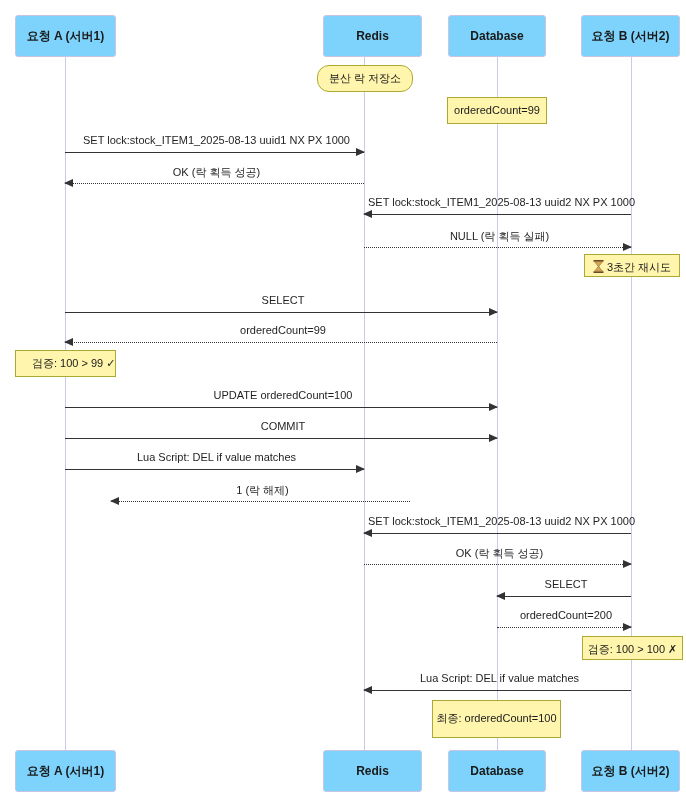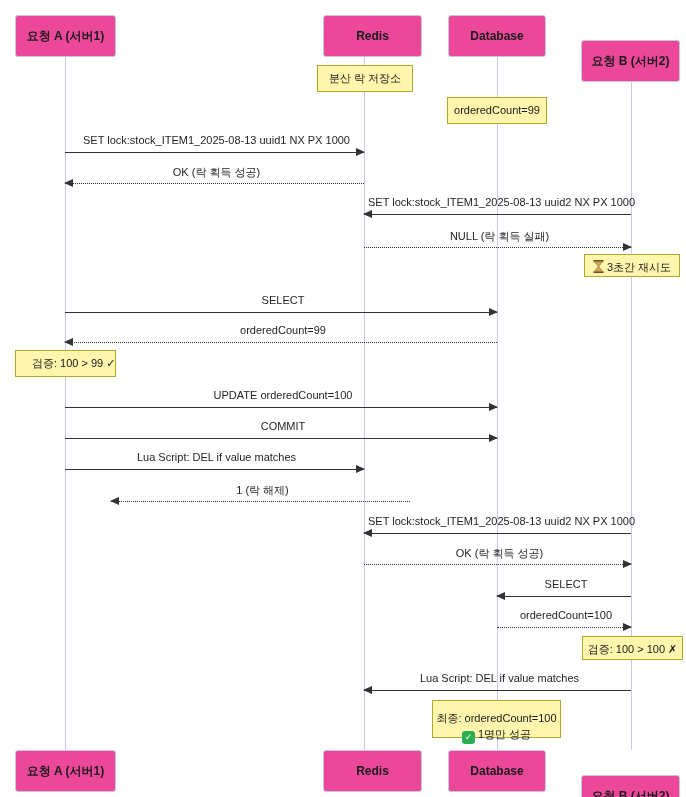--- a/index.html
+++ b/index.html
@@ -6,26 +6,26 @@
   .canvas {
     position:relative; width:686px; height:797px; background:#ffffff;
     font-family:"Liberation Sans","DejaVu Sans",sans-serif; overflow:hidden;
   }
   
   .lifeline { position:absolute; top:57px; height:693px; width:1px; background:#c9c9e8; }
   .ll-a { left:65px; } .ll-redis { left:364px; } .ll-db { left:497px; } .ll-b { left:631px; }
 
   
   .actor {
-    position:absolute; height:42px; background:#ec4899; border:1px solid #c6c6e2;
+    position:absolute; height:42px; background:#7dd3fc; border:1px solid #c6c6e2;
     border-radius:3px; box-sizing:border-box; display:flex; align-items:center;
     justify-content:center; font-size:12px; font-weight:600; color:#1a1a1a; white-space:nowrap;
   }
   .ax-a { left:15px; width:101px; } .ax-redis { left:323px; width:99px; }
-  .ax-db { left:448px; width:98px; } .ax-b { left:581px; width:99px;margin-top:25px; }
+  .ax-db { left:448px; width:98px; } .ax-b { left:581px; width:99px; }
   .row-top { top:15px; } .row-bottom { top:750px; }
 
   
   .msg { position:absolute; height:20px; }
   .msg-label {
     position:absolute; left:4px; right:0; top:0; text-align:center;
     font-size:11px; color:#1f1f1f; white-space:nowrap;
   }
   .msg-line { position:absolute; left:0; right:0; top:18px; height:0; }
   .line-solid  { border-top:1.5px solid #333; }
@@ -55,21 +55,21 @@
   .m13 { left:497px; width:134px; top:578px; }
   .m14 { left:497px; width:134px; top:609px; }
   .m15 { left:364px; width:267px; top:672px; }
 
   
   .note {
     position:absolute; background:#fff5ad; border:1px solid #aaaa33; box-sizing:border-box;
     font-size:11px; line-height:15px; color:#1a1a1a; text-align:center;
     padding:5px 2px; white-space:nowrap;
   }
-  .n-redis    { left:317px; top:65px;  width:96px;  height:27px; }
+  .n-redis    { left:317px; top:65px;  width:96px;  height:27px;border-radius:12px; }
   .n-db99     { left:447px; top:97px;  width:100px; height:27px; }
   .n-retry    { left:584px; top:254px; width:96px;  height:23px; }
   .n-verify-a { left:15px;  top:350px; width:101px; height:27px;padding-left:16px; }
   .n-verify-b { left:582px; top:636px; width:101px; height:24px; }
   .n-final    { left:432px; top:700px; width:129px; height:38px; padding-top:9px; line-height:16px; }
 
   .hourglass { vertical-align:-2px; margin-right:3px; }
   .check-badge {
     display:inline-block; width:13px; height:13px; background:#2bae54; border-radius:3px;
     color:#ffffff; font-size:9px; line-height:13px; font-weight:bold; text-align:center;
@@ -152,36 +152,33 @@
   </div>
   <div class="msg m12">
     <div class="msg-label">OK (락 획득 성공)</div>
     <div class="msg-line line-dotted ah-right"></div>
   </div>
   <div class="msg m13">
     <div class="msg-label">SELECT</div>
     <div class="msg-line line-solid ah-left"></div>
   </div>
   <div class="msg m14">
-    <div class="msg-label">orderedCount=100</div>
+    <div class="msg-label">orderedCount=200</div>
     <div class="msg-line line-dotted ah-right"></div>
   </div>
 
   <div class="note n-verify-b">검증: 100 &gt; 100 ✗</div>
 
   <div class="msg m15">
     <div class="msg-label">Lua Script: DEL if value matches</div>
     <div class="msg-line line-solid ah-left"></div>
   </div>
 
   <div class="note n-final">
     <div>최종: orderedCount=100</div>
-    <div>
-      <span class="check-badge">✓</span><span>1명만 성공</span>
-    </div>
   </div>
 
   <div class="actor ax-a row-bottom">요청 A (서버1)</div>
   <div class="actor ax-redis row-bottom">Redis</div>
   <div class="actor ax-db row-bottom">Database</div>
   <div class="actor ax-b row-bottom">요청 B (서버2)</div>
 
 </div>
 
 </body></html>

